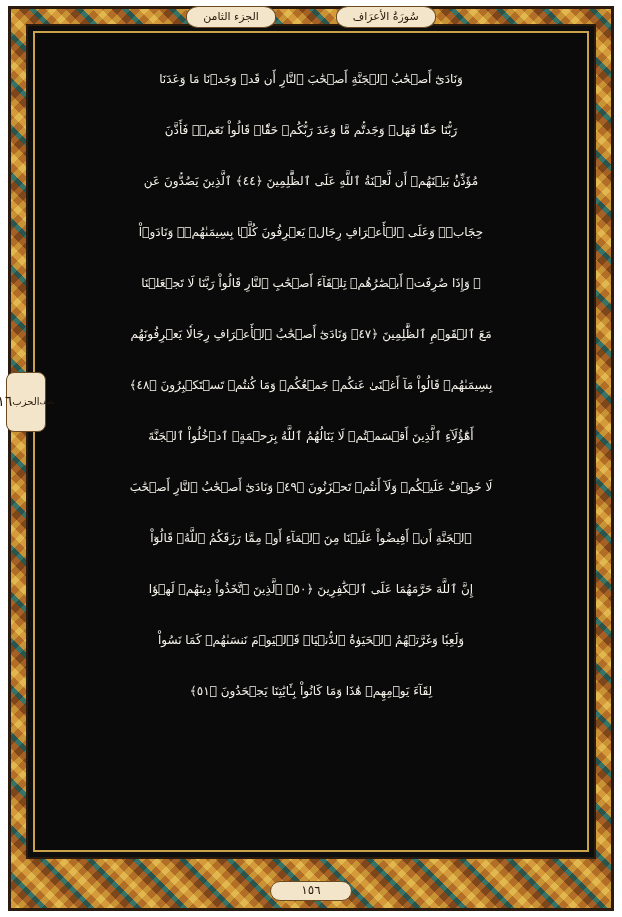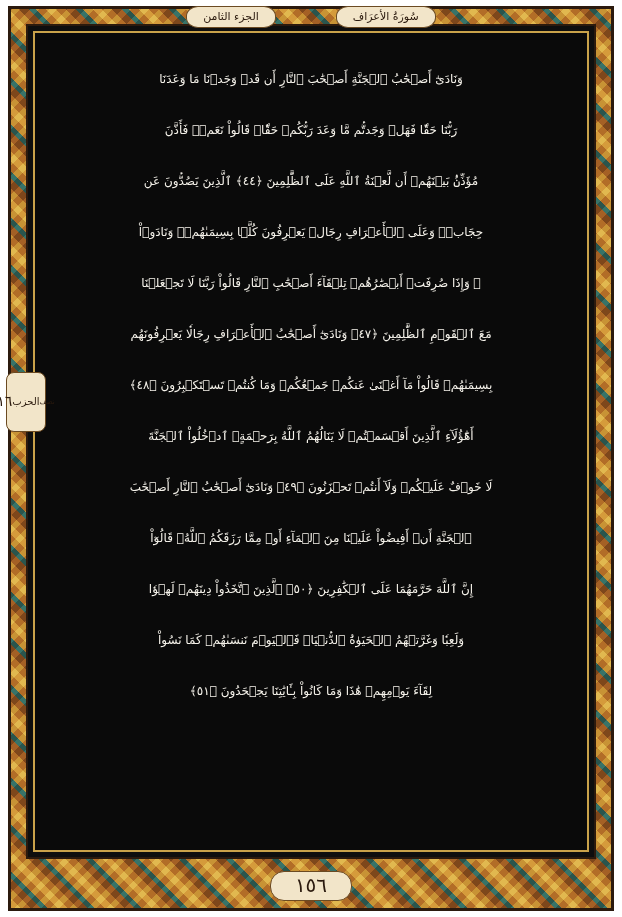--- a/index.html
+++ b/index.html
@@ -146,21 +146,21 @@
     z-index: 6;
   }
   .page-number {
     background: #f2e5c9;
     border: 1.5px solid #6b4a22;
     border-radius: 14px;
     min-width: 56px;
     text-align: center;
     padding: 1px 12px 3px 12px;
     color: #2b1a0e;
-    font-size: 20px;
+    font-size: 12px;
     font-family: "DejaVu Sans", sans-serif;
   }
 
   
   .lines {
     direction: rtl;
     text-align: center;
     color: #f3f3ef;
   }
   .q-line {

